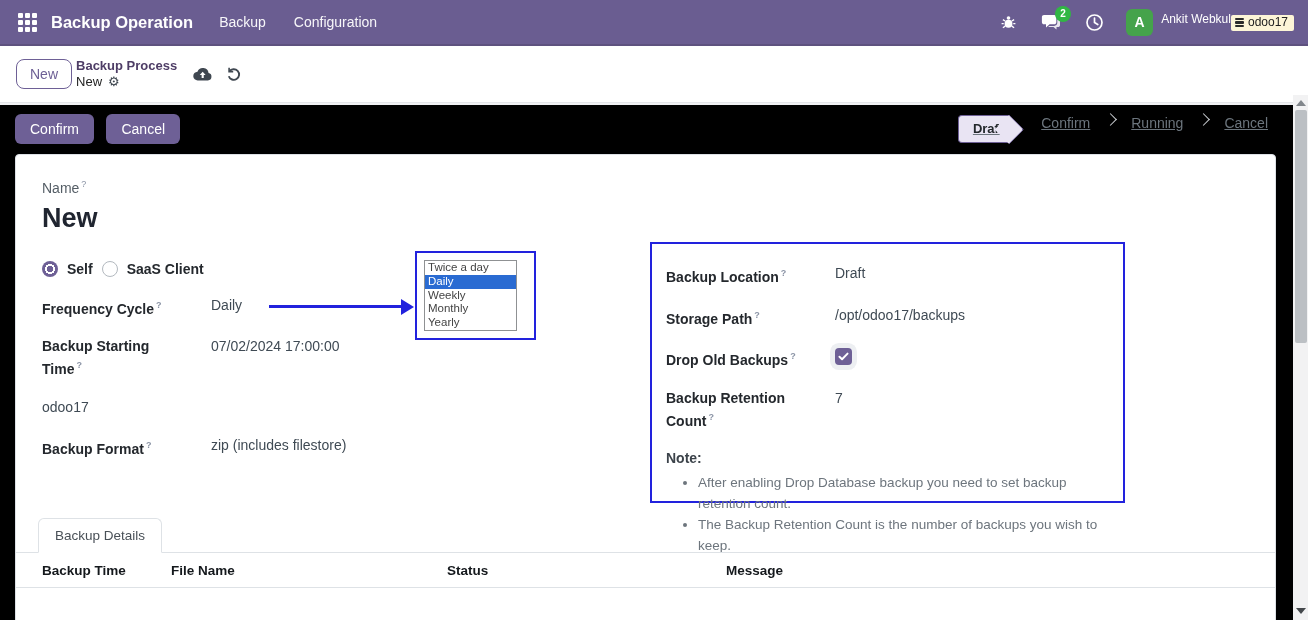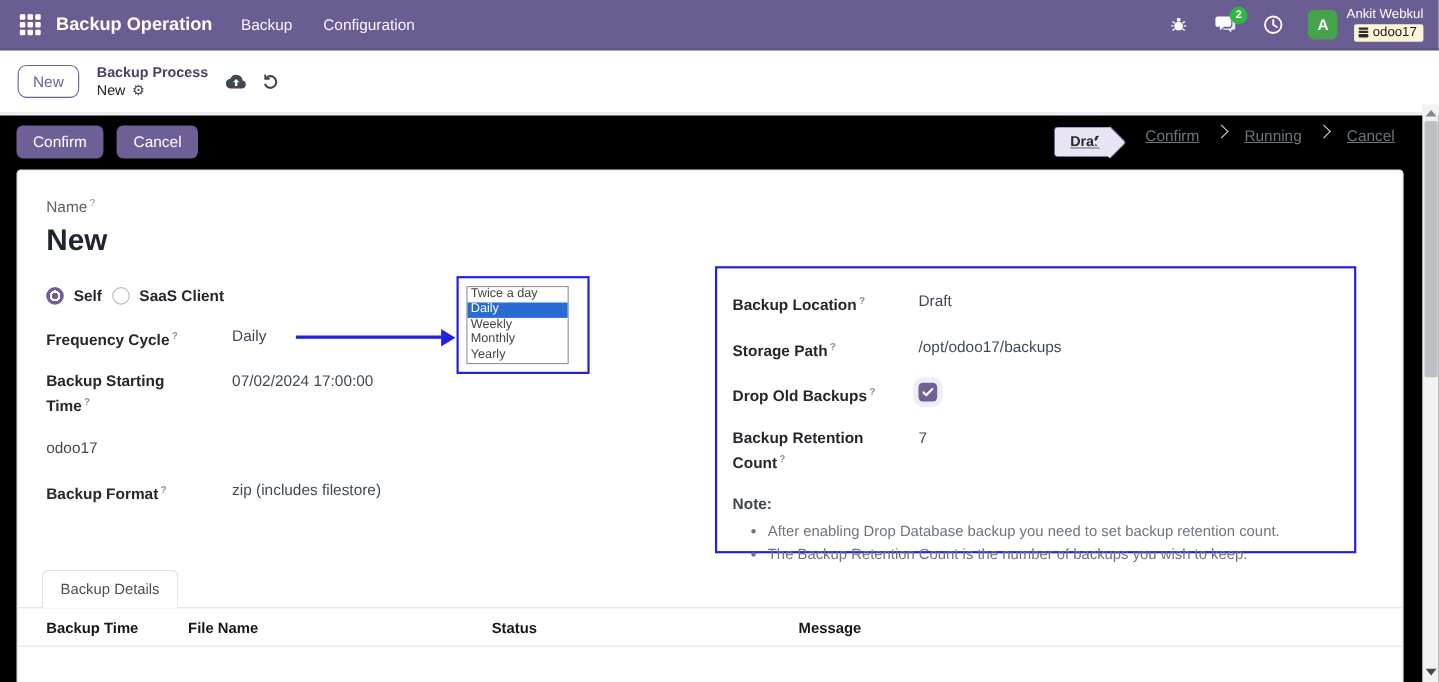--- a/index.html
+++ b/index.html
@@ -15,33 +15,33 @@
   .app-title { font-size:16.5px; font-weight:700; margin-right:26px; }
   .nav-menu { font-size:14px; margin-right:28px; opacity:.95; cursor:pointer; }
   .nav-right { margin-left:auto; display:flex; align-items:center; }
   .nav-ico { position:relative; margin-left:24px; display:flex; align-items:center; cursor:pointer; }
   .badge { position:absolute; top:-8px; right:-10px; min-width:16px; height:16px; border-radius:50%;
            background:#31b744; color:#fff; font-size:10px; font-weight:700;
            display:flex; align-items:center; justify-content:center; padding:0 3px; }
   .avatar { width:27px; height:27px; border-radius:6px; background:#45a34b; color:#fff;
             font-size:14px; font-weight:700; display:flex; align-items:center; justify-content:center;
             margin:0 8px 0 22px; cursor:pointer; }
-  .user-col { display:flex; flex-direction:column; line-height:1.15;align-items:flex-end; }
+  .user-col { display:flex; flex-direction:row; line-height:1.15; }
   .user-name { font-size:12px; color:#fff; }
   .db-box { margin-top:2px; background:#fdf5d7; color:#222; font-size:12px; border-radius:2px;
             padding:1px 6px 2px 4px; display:flex; align-items:center; gap:4px; cursor:pointer; }
   .db-bars { display:inline-flex; flex-direction:column; gap:1px; }
   .db-bars i { display:block; width:9px; height:2.2px; background:#2b2b2b; border-radius:1px; }
 
   
   .control-panel { height:57px; background:#fff; border-bottom:1px solid #e4e6e9;
                    display:flex; align-items:center; padding:0 16px; }
   .btn-new { background:#fff; border:1px solid #6e6096; color:#6e6096; font-size:14px; font-weight:500;
              padding:6px 13px; border-radius:8px; cursor:pointer; font-family:inherit; }
-  .crumb-col { margin-left:16px; line-height:1.25; }
+  .crumb-col { margin-left:4px; line-height:1.25; }
   .crumb-parent { font-size:13px; font-weight:700; color:#4e3d66; cursor:pointer; }
   .crumb-line2 { display:flex; align-items:center; gap:6px; font-size:13px; color:#222; }
   .gear-ico { font-size:13px; color:#3f4750; cursor:pointer; }
   .gear-ico::before { content:"\2699"; }
   .cp-icons { display:flex; align-items:center; gap:14px; margin-left:16px; }
 
   
   .main { position:absolute; top:105px; left:0; right:0; bottom:0; background:#000000; }
   .status-row { display:flex; align-items:center; justify-content:space-between;
                 margin:9px 32px 10px 15px; }
@@ -79,21 +79,21 @@
   .annot-arrow::after { content:""; position:absolute; right:-13px; top:-6.5px;
         border-left:13px solid #2222dd; border-top:8px solid transparent; border-bottom:8px solid transparent; }
   .annot-listbox { position:absolute; left:399px; top:96px; width:121px; height:89px;
                    border:2px solid #2222dd; background:#fff; }
   .listbox { margin:7px 16px 0 7px; width:93px; border:1px solid #8f9193; background:#fff;
              font-size:11.5px; color:#444; }
   .lb-item { line-height:13.8px; padding:0 3px; white-space:nowrap; cursor:pointer; }
   .lb-item.sel { background:#2a6bd2; color:#fff; }
 
   
-  .annot-panel { position:absolute; left:634px; top:87px; width:583px; height:261px;
+  .annot-panel { position:absolute; left:634px; top:87px; width:475px; height:261px;
                  border:2px solid #2222dd; padding:20px 14px 0; background:transparent; }
   .checkbox { width:17px; height:17px; background:#6e6096; border-radius:4px;
               box-shadow:0 0 0 5px #edeff2; display:flex; align-items:center; justify-content:center;
               cursor:pointer; margin-top:1px; }
   .note-title { font-size:14px; font-weight:700; color:#3c434a; margin-top:10px; }
   .note-list { margin:6px 0 0 32px; }
   .note-list li { font-size:13.5px; color:#6d757d; line-height:21px; }
 
   
   .notebook { position:absolute; left:0; right:0; top:363px; }

